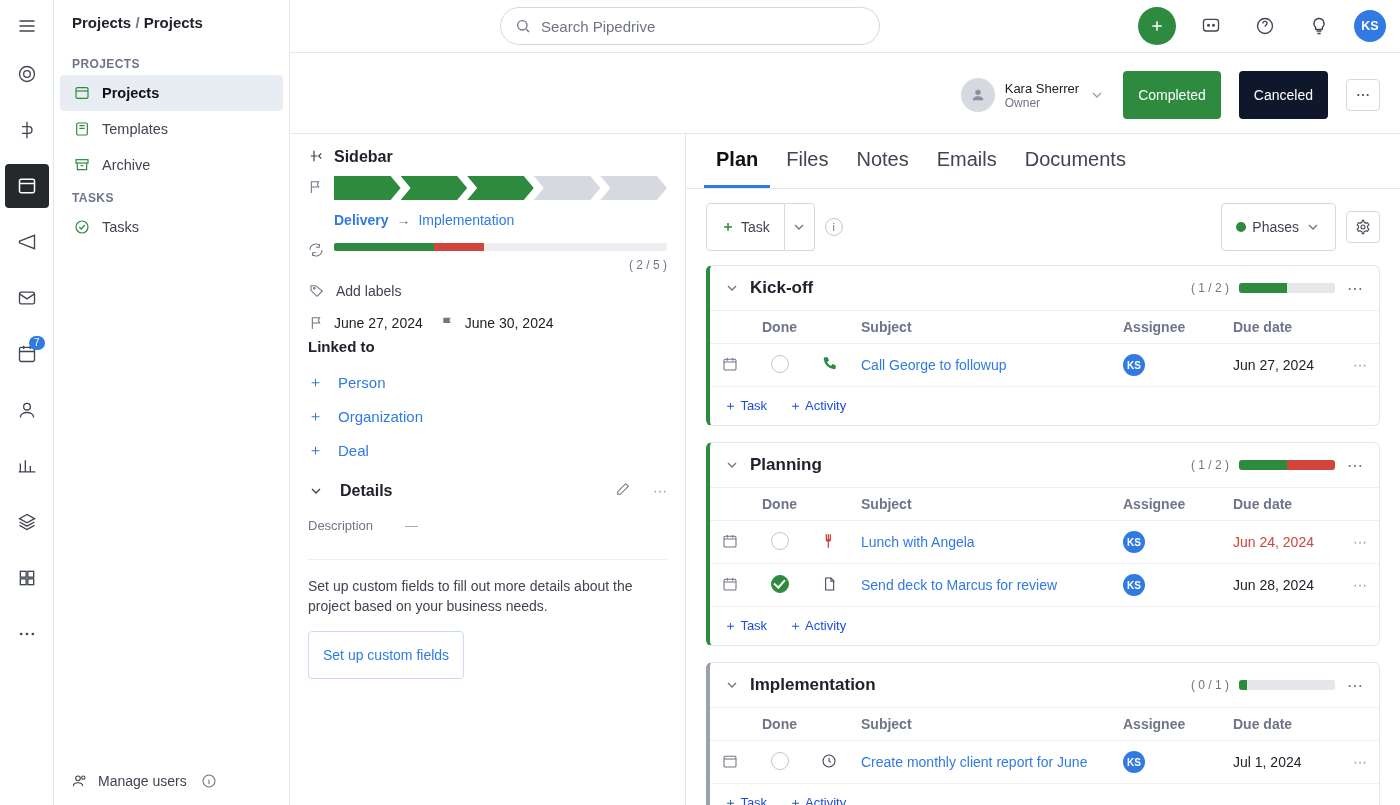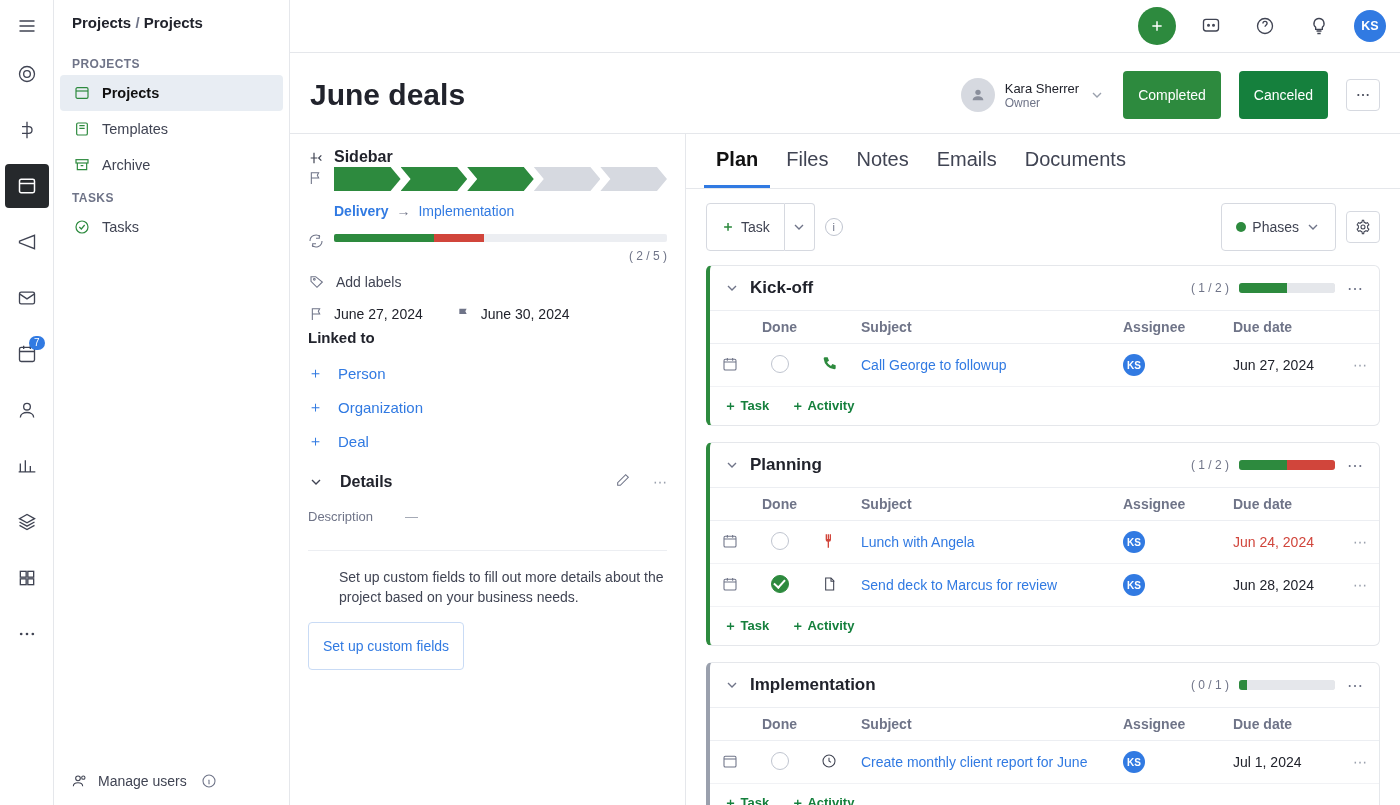--- a/index.html
+++ b/index.html
@@ -33,60 +33,60 @@
 
   
   .proj-header { display:flex; align-items:center; padding:18px 20px 14px; gap:18px; border-bottom:1px solid #e5e7eb; }
   .proj-title { font-size:30px; font-weight:600; flex:0 0 auto; }
   .owner-box { margin-left:auto; display:flex; align-items:center; gap:10px; }
   .owner-avatar { width:34px; height:34px; border-radius:50%; background:#d6d9e0; display:flex; align-items:center; justify-content:center; }
   .owner-meta .name { font-size:13px; }
   .owner-meta .role { font-size:12px; color:#6f7488; }
   .btn { height:48px; border-radius:4px; padding:0 14px; font-size:14px; font-weight:500; display:inline-flex; align-items:center; gap:6px; cursor:pointer; border:1px solid transparent; }
   .btn-green { background:#2d8a3e; color:#fff; }
-  .btn-red { background:#15803d; color:#fff; }
+  .btn-red { background:#0f172a; color:#fff; }
   .btn-outline { background:#fff; border-color:#d6d9e0; color:#404453; }
   .icon-btn { width:34px; height:32px; border:1px solid #d6d9e0; border-radius:4px; display:inline-flex; align-items:center; justify-content:center; }
 
   
   .body { flex:1; display:flex; overflow:hidden; }
   .left { width:396px; border-right:1px solid #e5e7eb; padding:14px 18px 16px; overflow:auto; font-size:14px; position:relative; }
-  .left h3 { font-size:16px; font-weight:600; display:flex; align-items:flex-end; gap:10px; margin-bottom:1px; }
+  .left h3 { font-size:16px; font-weight:600; display:flex; align-items:flex-start; gap:10px; margin-bottom:10px; }
 
   .chevrons { height:24px; display:flex; gap:0; margin-bottom:12px; }
   .chev { position:relative; flex:1; }
   .chev:before { content:""; position:absolute; inset:0; background:var(--c,#d6d9e0); clip-path:polygon(0 0, calc(100% - 10px) 0, 100% 50%, calc(100% - 10px) 100%, 0 100%, 10px 50%); }
   .chev:first-child:before { clip-path:polygon(0 0, calc(100% - 10px) 0, 100% 50%, calc(100% - 10px) 100%, 0 100%); }
 
   .phase-line { display:flex; align-items:center; gap:8px; font-size:14px; margin-bottom:14px; }
   .phase-line .cur { color:#317ae2; font-weight:600; }
   .phase-line .arrow { color:#6f7488; }
   .phase-line .next { color:#317ae2; }
 
   .thin-bar { height:8px; border-radius:2px; background:#eceef2; overflow:hidden; display:flex; margin-bottom:6px; }
   .thin-bar .seg { height:100%; }
   .ratio { text-align:right; font-size:12px; color:#6f7488; margin-bottom:10px; }
 
   .side-row { display:flex; align-items:center; gap:10px; margin:8px 0 14px; color:#404453; }
   .side-icon { width:18px; height:18px; display:inline-flex; align-items:center; justify-content:center; color:#6f7488; }
-  .dates { display:flex; gap:32px; margin:8px 0 4px; }
+  .dates { display:flex; gap:16px; margin:8px 0 4px; }
   .dates div { display:flex; align-items:center; gap:8px; }
 
   .linked h4 { font-size:15px; font-weight:600; margin:6px 0 10px; }
   .linked .link-row { display:flex; align-items:center; gap:12px; font-size:15px; padding:8px 0; }
   .link-row .plus-sm { width:18px; height:18px; color:#317ae2; }
   .link-row .lnk { color:#317ae2; font-weight:500; }
 
   .details-hdr { display:flex; align-items:center; gap:16px; margin:14px 0 10px; }
   .details-hdr .lbl { font-size:16px; font-weight:600; }
   .details-hdr .pen { margin-left:auto; color:#6f7488; }
   .kv { display:flex; gap:32px; font-size:13px; color:#6f7488; padding:8px 0 14px; }
   .kv .v { color:#9aa0ad; }
   .left-divider { border:none; border-top:1px solid #eceef2; margin:12px 0 16px; }
-  .left .blurb { font-size:14px; color:#404453; line-height:1.45;margin-left:31px; }
+  .left .blurb { font-size:14px; color:#404453; line-height:1.45; }
   .btn-blue-ghost { margin-top:14px; color:#317ae2; border:1px solid #c9dbf5; background:#fff; }
 
   
   .right { flex:1; display:flex; flex-direction:column; overflow:auto; }
   .tabs { display:flex; gap:4px; border-bottom:1px solid #e5e7eb; padding:0 18px; }
   .tab { padding:14px 12px; font-size:20px; color:#404453; border-bottom:3px solid transparent; }
   .tab.sel { color:#111; border-bottom-color:#317ae2; font-weight:600; }
 
   .toolbar { display:flex; align-items:center; padding:14px 20px; gap:10px; }
   .toolbar .spacer { flex:1; }
@@ -114,21 +114,21 @@
   table.tasks td.due { width:120px; }
   table.tasks td.more { width:38px; text-align:center; color:#9aa0ad; }
   .chk { width:18px; height:18px; border-radius:50%; border:1.5px solid #bfc4cf; display:inline-block; }
   .chk.done { background:#2d8a3e; border-color:#2d8a3e; position:relative; }
   .chk.done:after { content:""; position:absolute; left:4px; top:1px; width:5px; height:9px; border:2px solid #fff; border-top:none; border-left:none; transform:rotate(42deg); }
   .subj { color:#317ae2; }
   .subj.struck { color:#6f7488; text-decoration:line-through; }
   .pill { width:22px; height:22px; border-radius:50%; background:#317ae2; color:#fff; font-size:10px; font-weight:600; display:inline-flex; align-items:center; justify-content:center; }
   .due-red { color:#d1453b; }
   .card-foot { display:flex; gap:22px; padding:10px 14px; }
-  .card-foot .add { color:#15803d; font-size:13px; font-weight:700; display:flex; align-items:center; gap:6px; }
+  .card-foot .add { color:#1d4ed8; font-size:13px; font-weight:400; display:flex; align-items:center; gap:6px; }
   .dot-green { width:10px; height:10px; background:#2d8a3e; border-radius:50%; display:inline-block; }
   .svg { width:16px; height:16px; }
   .svg-lg { width:20px; height:20px; }
 </style>
 </head>
 <body>
 
 <div class="rail">
   <div class="menu-btn">
     <svg class="svg-lg" viewBox="0 0 24 24" fill="none" stroke="#404453" stroke-width="2">
@@ -248,20 +248,27 @@
     <span>Manage users</span>
     <svg class="svg" viewBox="0 0 24 24" fill="none" stroke="#6f7488" stroke-width="1.6" style="margin-left:4px">
         <circle cx="12" cy="12" r="9"></circle>
         <path d="M12 8h.01M11 11h1v5h1"></path>
       </svg>
   </div>
 </div>
 
 <div class="main">
   <div class="topbar">
+    <div class="search">
+      <svg class="svg" viewBox="0 0 24 24" fill="none" stroke="#6f7488" stroke-width="2">
+          <circle cx="11" cy="11" r="7"></circle>
+          <path d="M21 21l-4-4"></path>
+        </svg>
+      <span>Search Pipedrive</span>
+    </div>
     <div class="spacer"></div>
     <div class="round-btn primary">
       <svg class="svg" viewBox="0 0 24 24" stroke="#fff" stroke-width="2.2">
           <path d="M12 5v14M5 12h14"></path>
         </svg>
     </div>
     <div class="round-btn" style="border:none">
       <svg class="svg-lg" viewBox="0 0 24 24" fill="none" stroke="#404453" stroke-width="1.6">
           <rect x="3" y="4" width="18" height="14" rx="3"></rect>
           <circle cx="9" cy="11" r="1"></circle>
@@ -276,21 +283,20 @@
     </div>
     <div class="round-btn" style="border:none">
       <svg class="svg-lg" viewBox="0 0 24 24" fill="none" stroke="#404453" stroke-width="1.6">
           <path d="M9 18h6M10 21h4M12 3a6 6 0 00-4 10.5V16h8v-2.5A6 6 0 0012 3z"></path>
         </svg>
     </div>
     <div class="avatar">KS</div>
   </div>
 
   <div class="proj-header">
-    <div class="proj-title">June deals</div>
     <div class="owner-box">
       <div class="owner-avatar">
         <svg class="svg" viewBox="0 0 24 24" fill="#8a8f9c">
             <circle cx="12" cy="8" r="4"></circle>
             <path d="M4 20c0-4 4-6 8-6s8 2 8 6z"></path>
           </svg>
       </div>
       <div class="owner-meta">
         <div class="name">Kara Sherrer</div>
         <div class="role">Owner</div>

